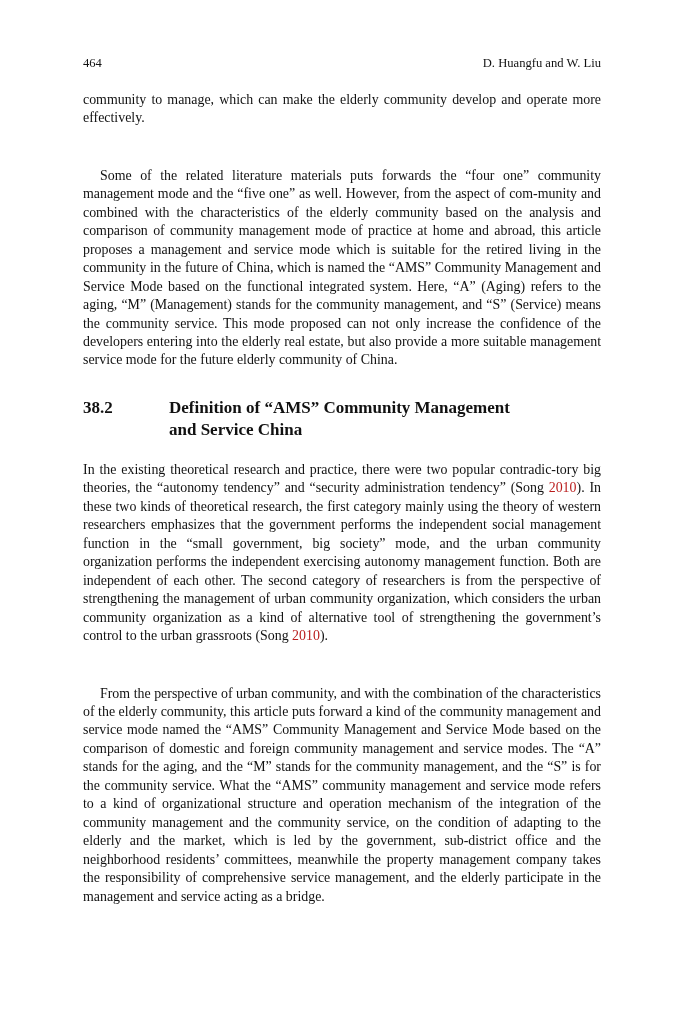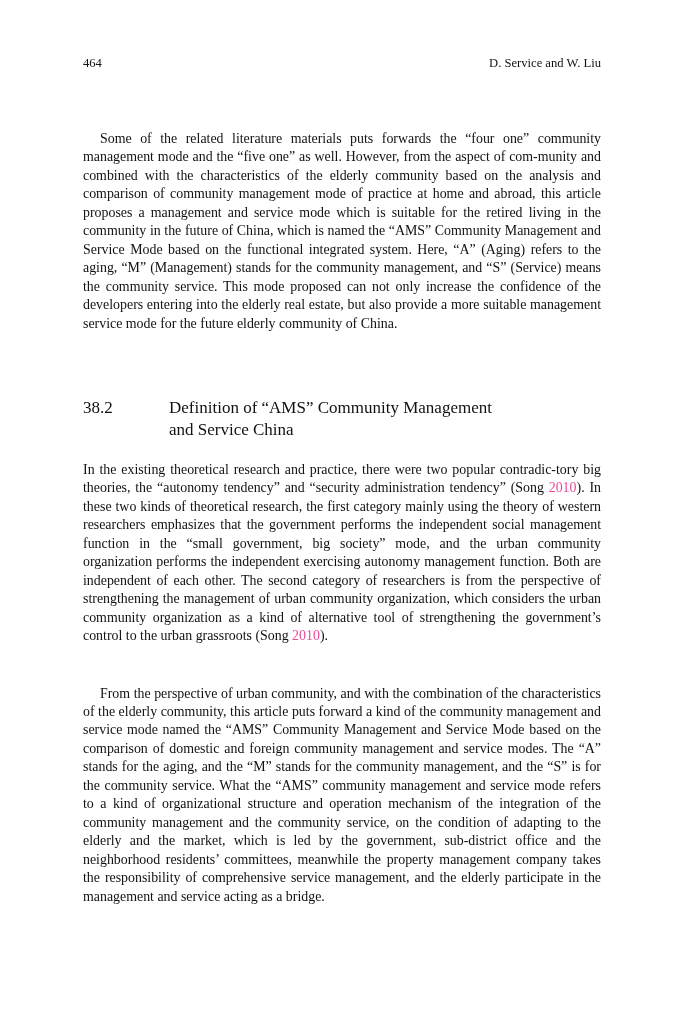--- a/index.html
+++ b/index.html
@@ -11,38 +11,39 @@
   }
   .running-head {
     position: absolute; top: 54px; left: 0; width: 518px; height: 18px;
     font-size: 12.6px; display: flex; justify-content: space-between; align-items: flex-end;
   }
   .body-block { position: absolute; left: 0; width: 518px; }
   p { margin: 0; text-align: justify; hyphens: manual; }
   p.indent { text-indent: 17px; margin-top: 39px; }
   .section-heading {
     position: absolute; top: 397px; left: 0; width: 518px;
-    font-weight: normal; font-size: 17px; line-height: 22px;
+    font-weight: bold; font-size: 17px; line-height: 22px;
     display: flex;
   }
   .section-heading .num { width: 46px; flex: none; }
   .section-heading .title { flex: 1; margin-left: 40px; }
-  a.cite { color: #ec4899; text-decoration: none; }
+  a.cite { color: #b91c1c; text-decoration: none; }
 </style>
 </head>
 <body>
 
 <div class="page">
 
   <div class="running-head">
     <span>464</span>
-    <span>D. Service and W. Liu</span>
+    <span>D. Huangfu and W. Liu</span>
   </div>
 
   <div class="body-block" style="top:91px;">
+    <p>community to manage, which can make the elderly community develop and operate more effectively.</p>
     <p class="indent">Some of the related literature materials puts forwards the “four one” community management mode and the “five one” as well. However, from the aspect of com-munity and combined with the characteristics of the elderly community based on the analysis and comparison of community management mode of practice at home and abroad, this article proposes a management and service mode which is suitable for the retired living in the community in the future of China, which is named the “AMS” Community Management and Service Mode based on the functional integrated system. Here, “A” (Aging) refers to the aging, “M” (Management) stands for the community management, and “S” (Service) means the community service. This mode proposed can not only increase the confidence of the developers entering into the elderly real estate, but also provide a more suitable management service mode for the future elderly community of China.</p>
   </div>
 
   <div class="section-heading">
     <span class="num">38.2</span>
     <span class="title">
       <span>Definition of “AMS” Community Management</span><br>
       <span>and Service China</span>
     </span>
   </div>

